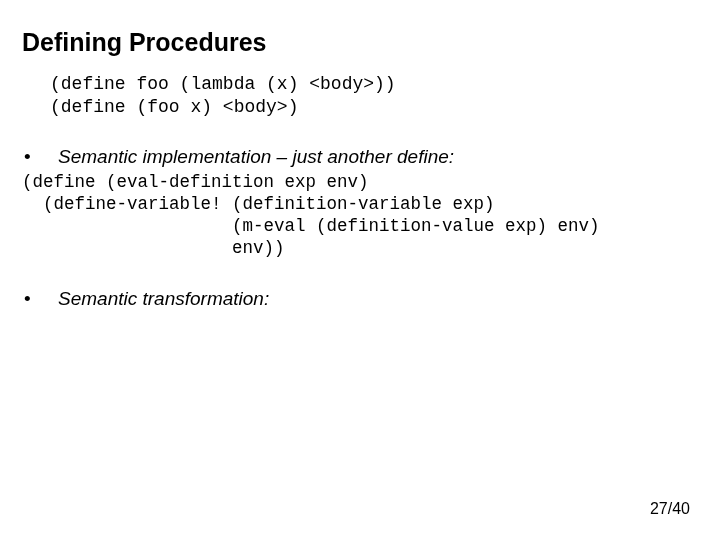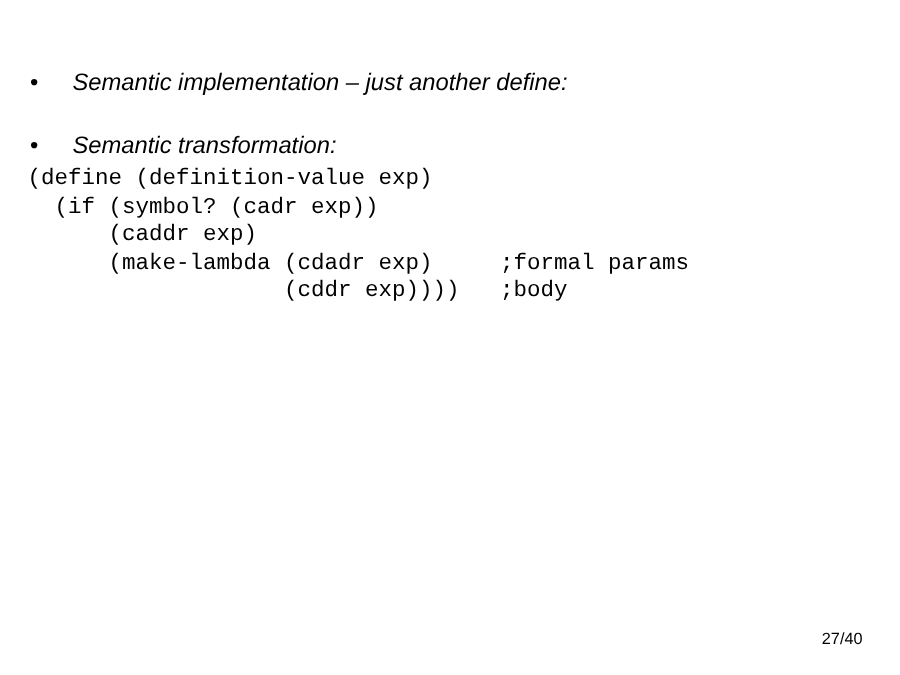--- a/index.html
+++ b/index.html
@@ -47,44 +47,46 @@
   .bullet-text {
     flex: 1;
     font-style: italic;
   }
   .block2 .code { font-size: 17.5px; }
   .block3 .code { font-size: 18px; }
   .pagenum {
     position: absolute;
     right: 30px;
     bottom: 22px;
-    font-size: 13px;
+    font-size: 16px;
   }
 </style>
 </head>
 <body>
 
 <div class="slide">
 
+  <h1 class="title">Defining Procedures</h1>
 
+  <div class="code indent1">(define foo (lambda (x) &lt;body&gt;))
+(define (foo x) &lt;body&gt;)</div>
 
   <div class="bullet-row">
     <div class="bullet-dot">•</div>
     <div class="bullet-text">Semantic implementation – just another define:</div>
   </div>
 
+  <div class="block2">
+    <div class="code">(define (eval-definition exp env)
+  (define-variable! (definition-variable exp)
+                    (m-eval (definition-value exp) env)
+                    env))</div>
+  </div>
 
   <div class="bullet-row">
     <div class="bullet-dot">•</div>
     <div class="bullet-text">Semantic transformation:</div>
   </div>
 
-  <div class="block3">
-    <div class="code">(define (definition-value exp)
-  (if (symbol? (cadr exp))
-      (caddr exp)
-      (make-lambda (cdadr exp)     ;formal params
-                   (cddr exp))))   ;body</div>
-  </div>
 
   <div class="pagenum">27/40</div>
 
 </div>
 
 </body></html>

